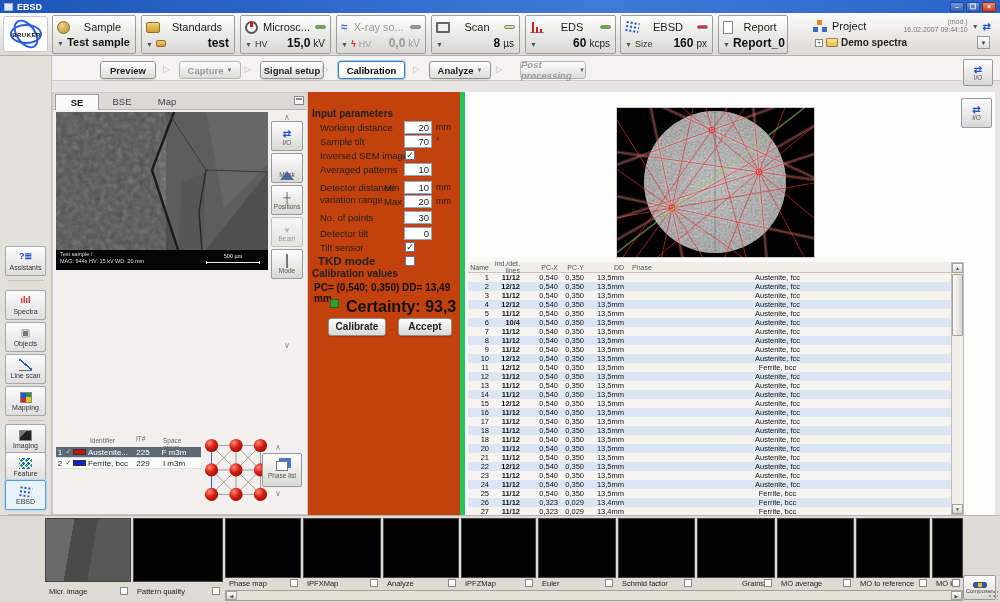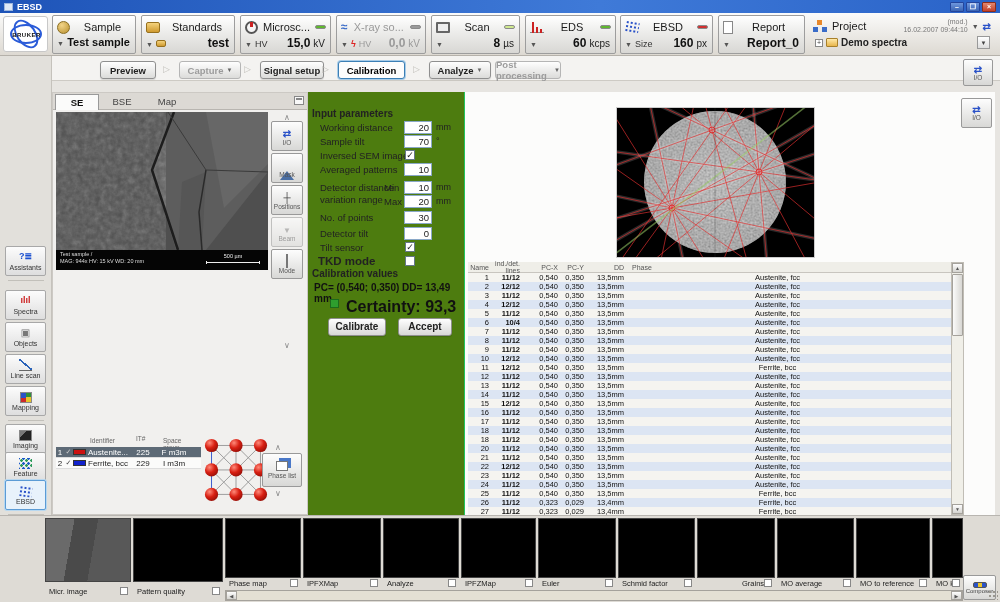--- a/index.html
+++ b/index.html
@@ -116,21 +116,21 @@
   .pl-chk { width:9px; font-size:7px; color:#444; flex:none; text-align:center; }
   .pl-row.selected .pl-chk { color:#ccc; }
   .pl-swatch { width:13px; height:6px; border:1px solid #333; flex:none; margin-right:2px; }
   .pl-id { width:42px; flex:none; overflow:hidden; white-space:nowrap; text-overflow:ellipsis; }
   .pl-it { width:26px; text-align:center; flex:none; }
   .pl-sg { width:36px; text-align:center; flex:none; }
   #phase-btn { position:absolute; left:209px; top:360px; width:40px; height:34px; }
   .ti-phaselist { width:12px; height:10px; background:#fff; border:1px solid #777; box-shadow:3px -3px 0 #4a78c8; margin-bottom:1px; }
 
   
-  #mid-panel { position:absolute; left:308px; top:92px; width:157px; height:423px; background:#4d7c0f; border-right:1px solid #22c55e; }
+  #mid-panel { position:absolute; left:308px; top:92px; width:157px; height:423px; background:#c2410c; border-right:5px solid #22c55e; }
   .p-title { position:absolute; left:4px; font-size:10px; font-weight:bold; color:#222; }
   .p-label { position:absolute; font-size:9.5px; color:#222; white-space:nowrap; }
   .p-input { position:absolute; width:28px; height:13px; border:1px solid #8aa8c8; background:#fff; font-size:9.5px; text-align:right; padding:0 2px; line-height:11px; }
   .p-unit { position:absolute; font-size:9px; color:#222; }
   .p-check { position:absolute; width:10px; height:10px; border:1px solid #678; background:#fff; font-size:9px; line-height:9px; text-align:center; color:#222; }
   .cal-pc { position:absolute; left:6px; font-size:10px; font-weight:bold; color:#111; }
   .cal-cert { position:absolute; font-size:16px; font-weight:bold; color:#111; }
   .cal-led { position:absolute; width:9px; height:9px; border:1px solid #1c6a1c; }
   .cal-btn { position:absolute; height:18px; border:1px solid #8f8f8f; border-radius:3px; background:linear-gradient(#fefefe,#d8d8d6);
     font-size:10px; font-weight:bold; text-align:center; line-height:16px; box-shadow:0 1px 1px rgba(0,0,0,.15); }
@@ -272,21 +272,21 @@
       <span class="led" style="background: rgb(208, 48, 48);"></span>
       </div>
     <div class="tg-bot">
         <span class="chev">▼</span>
       <span class="tg-small">Size</span>
       <span class="tg-val">160</span>
       <span class="tg-unit">px</span>
       </div>
   </div>
 
-  <div class="tgroup" style="left:718px;width:87px;">
+  <div class="tgroup" style="left:718px;width:70px;">
     <div class="tg-top">
         <span class="ic ic-report"></span>
       <span class="tg-name">Report</span>
       </div>
     <div class="tg-bot">
         <span class="chev">▼</span>
       <span class="tg-val">Report_0</span>
       </div>
   </div>
 
@@ -327,21 +327,21 @@
       <span class="wf-arrow" style="left: 270px;">▷</span>
       <div class="wf-btn active" style="left: 286px; width: 67px;">
         <span>Calibration</span>
       </div>
       <span class="wf-arrow" style="left: 361px;">▷</span>
       <div class="wf-btn" style="left: 377px; width: 62px;">
         <span>Analyze</span>
         <span class="wf-caret">▼</span>
       </div>
       <span class="wf-arrow" style="left: 444px;">▷</span>
-      <div class="wf-btn disabled" style="left: 443px; width: 66px;">
+      <div class="wf-btn disabled" style="left: 468px; width: 66px; font-style: italic;">
         <span>Post processing</span>
         <span class="wf-caret">▼</span>
       </div>
     </div>
   <div class="io-btn abs" style="left:911px;top:3px;width:30px;height:27px;">
     <span class="gl">⇄</span>
     <span class="lb">I/O</span>
   </div>
 </div>
 

